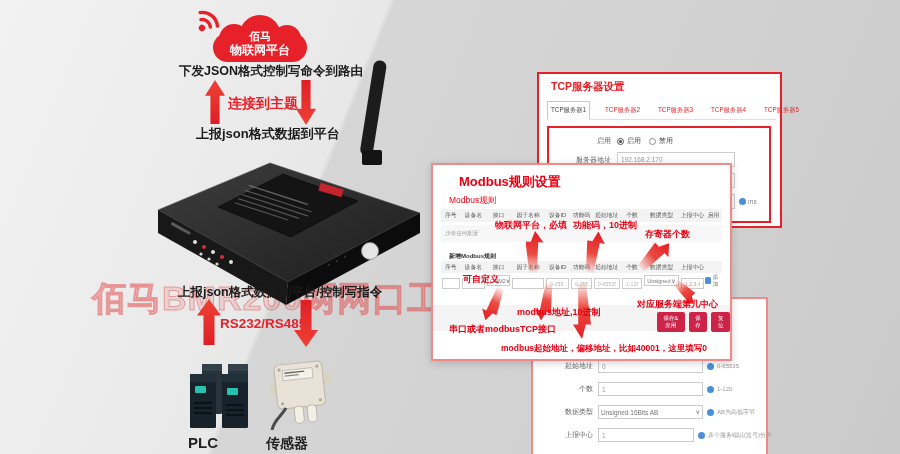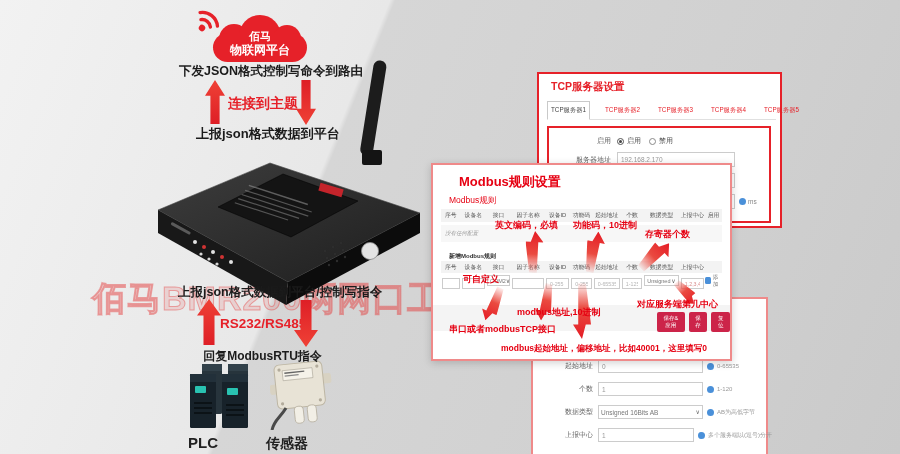--- a/index.html
+++ b/index.html
@@ -136,21 +136,20 @@
         <circle cx="230" cy="202" r="1.2"></circle>
     </g>
   </svg>
 
   <div class="abs" id="watermark" style="left:92px;top:276px;">佰马BMR200两网口工业路由</div>
 
   <div class="abs blk-txt" style="left:178px;top:284px;width:185px;font-size:12.5px;">上报json格式数据到平台/控制写指令</div>
   <div class="abs barrow" style="left:197px;top:299px;width:24px;height:46px;"></div>
   <div class="abs red-txt" style="left:220px;top:316px;font-size:13.5px;">RS232/RS485</div>
   <div class="abs barrow down" style="left:294px;top:300px;width:24px;height:47px;"></div>
-  <div class="abs blk-txt" style="left:200px;top:348px;width:125px;font-size:12px;">回复ModbusRTU指令</div>
 
   <svg class="abs" style="left:188px;top:362px;width:68px;height:70px;z-index:2;" viewBox="0 0 68 70">
     <rect x="14" y="2" width="20" height="50" rx="1.5" fill="#27343c"></rect>
     <rect x="40" y="2" width="20" height="50" rx="1.5" fill="#27343c"></rect>
     <rect x="14" y="2" width="20" height="7" fill="#32414a"></rect>
     <rect x="40" y="2" width="20" height="7" fill="#32414a"></rect>
     <rect x="2" y="12" width="26" height="54" rx="1.5" fill="#17222a"></rect>
     <rect x="34" y="12" width="26" height="54" rx="1.5" fill="#17222a"></rect>
     <rect x="2" y="12" width="26" height="8" fill="#22303a"></rect>
     <rect x="34" y="12" width="26" height="8" fill="#22303a"></rect>
@@ -238,21 +237,21 @@
       <span class="c9">上报中心</span>
       <span class="c10">启用</span>
     </div>
     <div class="abs" style="left:8px;right:8px;top:60px;height:17px;background:#f7f7f7;display:flex;align-items:center;">
       <span style="font-size:5.5px;color:#9a9a9a;font-style:italic;margin-left:4px;">没有任何配置</span>
     </div>
 
     <div class="farrow" style="left:92px;top:66px;width:18px;height:42px;transform:rotate(3deg);"></div>
     <div class="farrow" style="left:152px;top:66px;width:18px;height:42px;transform:rotate(12deg);"></div>
     <div class="farrow" style="left:212px;top:72px;width:20px;height:38px;transform:rotate(48deg);"></div>
-    <div class="ann" style="left:62px;top:54px;">英文编码，必填</div>
+    <div class="ann" style="left:62px;top:54px;">物联网平台，必填</div>
     <div class="ann" style="left:140px;top:54px;">功能码，10进制</div>
     <div class="ann" style="left:212px;top:63px;">存寄器个数</div>
 
     <div class="abs" style="left:16px;top:87px;font-size:6px;font-weight:bold;color:#333;">新增Modbus规则</div>
     <div class="thead" style="top:96px;height:12px;">
       <span class="c0">序号</span>
       <span class="c1">设备名</span>
       <span class="c2">接口</span>
       <span class="c3">因子名称</span>
       <span class="c4">设备ID</span>

